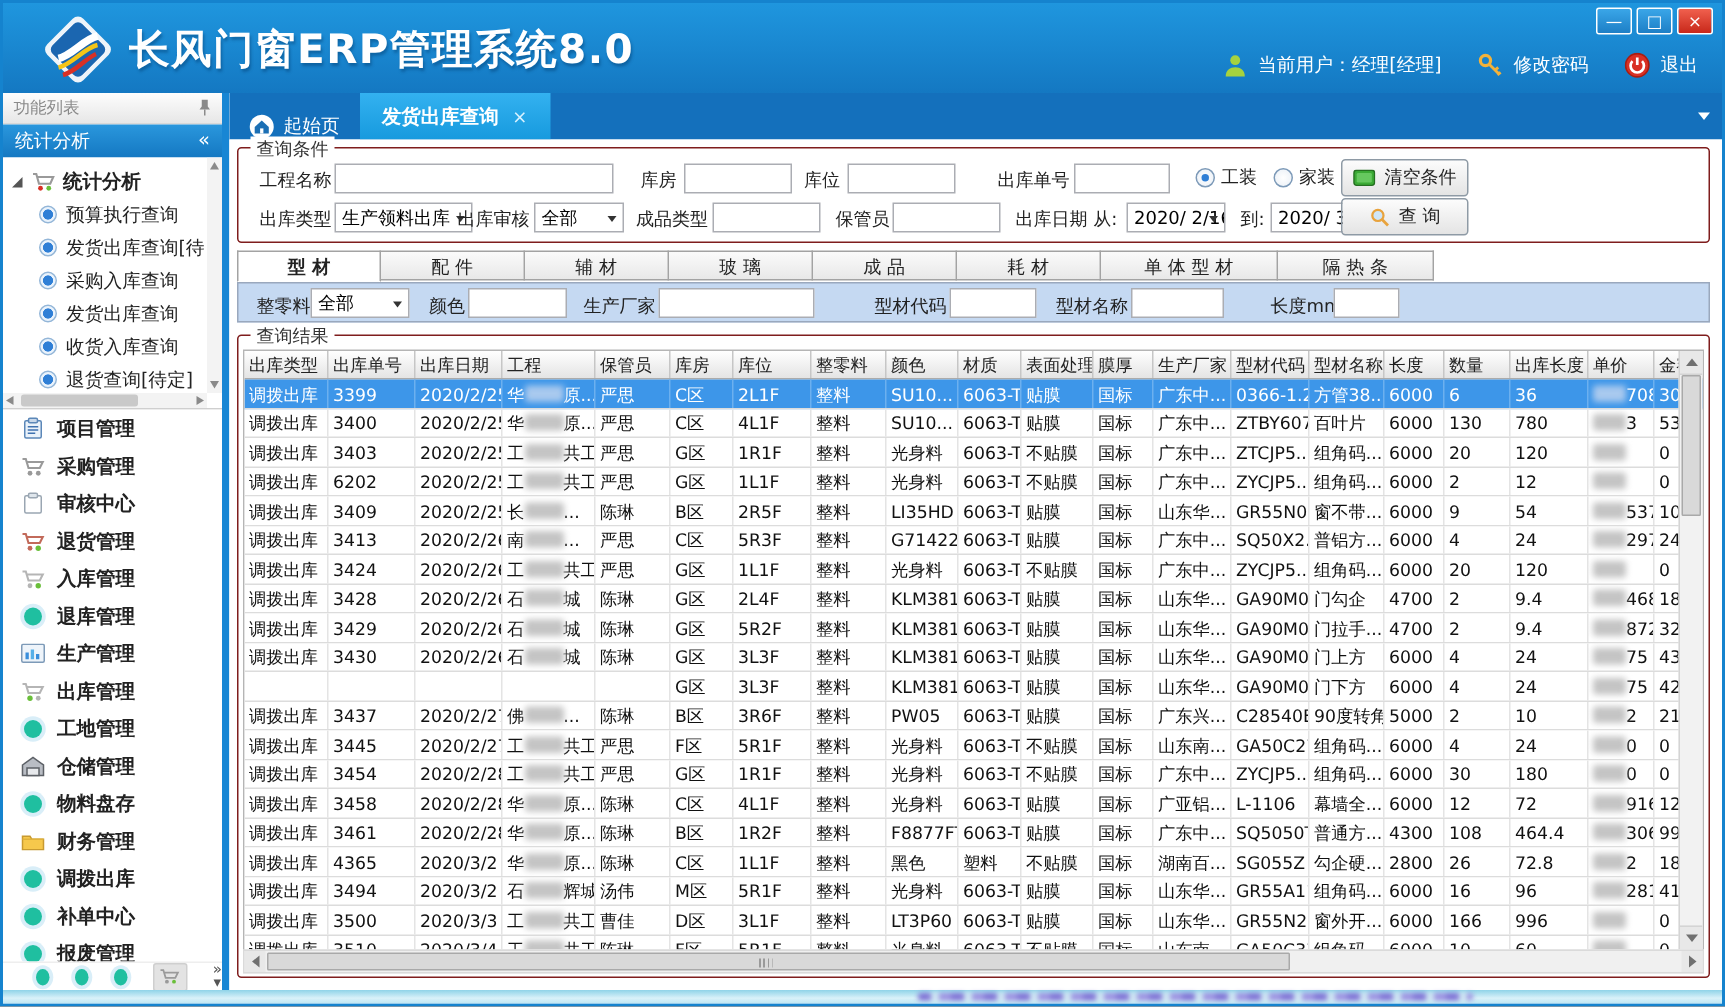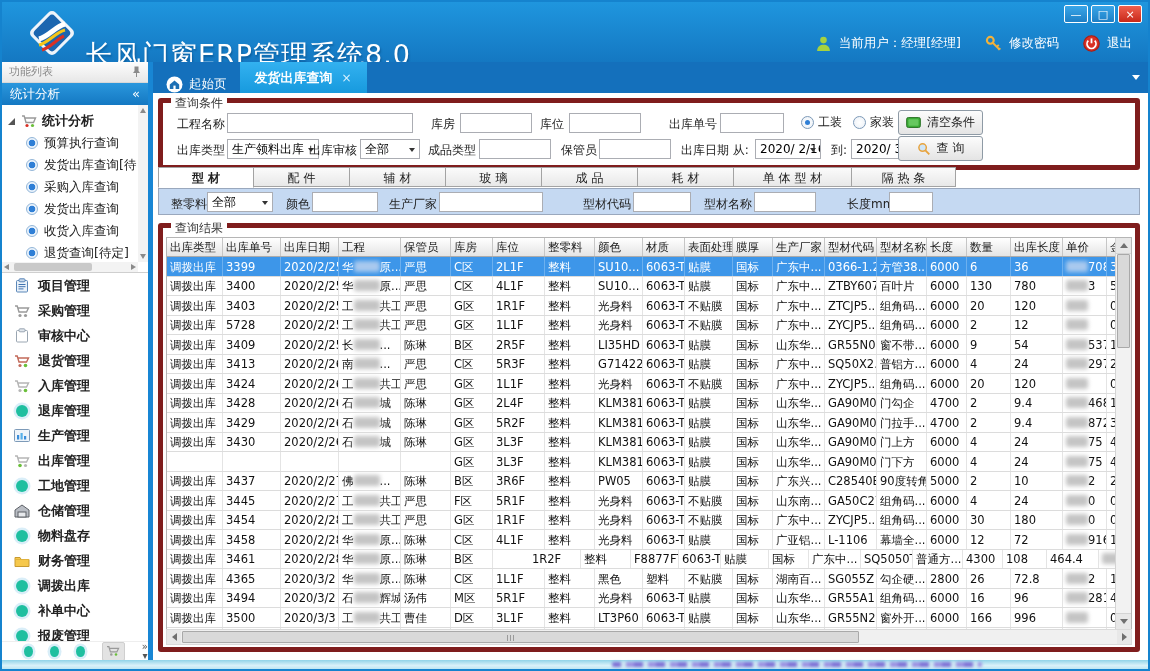--- a/index.html
+++ b/index.html
@@ -3,22 +3,22 @@
 <meta charset="utf-8">
 <style>
   html,body{margin:0;padding:0;background:#555;}
   .win{position:relative;width:1150px;height:671px;background:#fff;
        font-family:"DejaVu Sans",sans-serif;overflow:hidden;box-sizing:border-box;
        border:2px solid #1583CE;}
   
   .titlebar{position:absolute;left:0;top:0;right:0;height:60px;
             background:linear-gradient(#1f96de,#1478c2);}
   .logo{position:absolute;left:24px;top:6px;width:52px;height:50px;}
-  .app-title{position:absolute;left:84px;top:13px;color:#fff;font-size:27px;font-weight:normal;
-             letter-spacing:1px;text-shadow:1px 2px 2px rgba(0,60,110,.45);white-space:nowrap;margin-top:22px;}
+  .app-title{position:absolute;left:84px;top:13px;color:#fff;font-size:27px;font-weight:bold;
+             letter-spacing:1px;text-shadow:1px 2px 2px rgba(0,60,110,.45);white-space:nowrap;}
   .win-controls{position:absolute;top:3px;right:6px;display:flex;gap:3px;}
   .wc{width:22px;height:16px;display:flex;align-items:center;justify-content:center;
       color:#fff;font-size:11px;line-height:1;border:1px solid #fff;border-radius:2px;
       background:linear-gradient(#3aa6e8,#1d7fc6);cursor:default;}
   .wc.close{background:linear-gradient(#f0604e,#c8281a);}
   .user-bar{position:absolute;right:16px;top:33px;display:flex;align-items:center;gap:7px;
             color:#fff;font-size:12.5px;white-space:nowrap;}
   .user-bar .gap{width:10px;}
   
   .sidebar{position:absolute;left:0;top:60px;width:146px;bottom:9px;background:#fff;overflow:hidden;}
@@ -61,21 +61,21 @@
   .main{position:absolute;left:151px;top:60px;right:0;bottom:9px;background:#fff;}
   .tabbar{position:absolute;left:0;top:0;right:0;height:31px;background:#1470bc;display:flex;align-items:stretch;}
   .tab-home{display:flex;align-items:flex-end;gap:6px;color:#fff;font-size:12.5px;padding:0 13px;}
   .tab-active{display:flex;align-items:center;gap:9px;color:#fff;font-weight:bold;font-size:13px;
               padding:0 15px;background:linear-gradient(#33b1f0,#179ade);}
   .tab-close{font-size:12px;color:#d8f2ff;font-weight:normal;}
   .tab-chevron{position:absolute;right:8px;top:13px;width:0;height:0;border-left:4px solid transparent;
                border-right:4px solid transparent;border-top:5px solid #fff;}
   .content{position:absolute;left:0;top:31px;right:0;bottom:0;background:#fff;}
   
-  .gbox{position:absolute;border:5px solid #7f1d1d;border-radius:3px;}
+  .gbox{position:absolute;border:1px solid #7f1d1d;border-radius:3px;}
   .gbox .legend{position:absolute;left:8px;top:-8px;background:#fff;padding:0 4px;font-size:12px;color:#333;}
   .qbox{left:5px;top:5px;right:8px;height:62px;}
   .flabel{position:absolute;font-size:12px;color:#222;white-space:nowrap;}
   .tinput{position:absolute;height:20px;border:1px solid #abadb3;background:#fff;font-size:12px;
           box-sizing:border-box;padding:0 3px;font-family:"DejaVu Sans",sans-serif;}
   .combo{position:absolute;height:20px;border:1px solid #abadb3;background:#fff;font-size:12px;
          line-height:18px;box-sizing:border-box;padding:0 15px 0 4px;white-space:nowrap;overflow:hidden;}
   .combo::after{content:"";position:absolute;right:4px;top:8px;border:3.5px solid transparent;border-top:4.5px solid #333;}
   .radio-wrap{position:absolute;display:flex;align-items:center;gap:4px;font-size:12px;color:#222;}
   .radio{width:13px;height:13px;border-radius:50%;border:1px solid #7d9ab8;background:radial-gradient(#fff,#e9eff6);
@@ -569,21 +569,21 @@
                 <div class="gc" style="width: 52px;">ZTCJP5...</div>
                 <div class="gc" style="width: 50px;">组角码...</div>
                 <div class="gc" style="width: 40px;">6000</div>
                 <div class="gc" style="width: 44px;">20</div>
                 <div class="gc" style="width: 52px;">120</div>
                 <div class="gc" style="width: 44px;"><span class="blurb price"></span><span></span></div>
                 <div class="gc" style="width: 26px;">0</div>
               </div>
               <div class="gr">
                 <div class="gc" style="width: 56px;">调拨出库</div>
-                <div class="gc" style="width: 58px;">5728</div>
+                <div class="gc" style="width: 58px;">6202</div>
                 <div class="gc" style="width: 58px;">2020/2/25</div>
                 <div class="gc" style="width: 62px;"><span class="pj-pre">工</span><span class="blurb"></span><span class="pj-suf">共工程</span></div>
                 <div class="gc" style="width: 50px;">严思</div>
                 <div class="gc" style="width: 42px;">G区</div>
                 <div class="gc" style="width: 52px;">1L1F</div>
                 <div class="gc" style="width: 50px;">整料</div>
                 <div class="gc" style="width: 48px;">光身料</div>
                 <div class="gc" style="width: 42px;">6063-T5</div>
                 <div class="gc" style="width: 48px;">不贴膜</div>
                 <div class="gc" style="width: 40px;">国标</div>
@@ -838,21 +838,21 @@
                 <div class="gc" style="width: 44px;"><span class="blurb price"></span><span>916</span></div>
                 <div class="gc" style="width: 26px;">123</div>
               </div>
               <div class="gr">
                 <div class="gc" style="width: 56px;">调拨出库</div>
                 <div class="gc" style="width: 58px;">3461</div>
                 <div class="gc" style="width: 58px;">2020/2/28</div>
                 <div class="gc" style="width: 62px;"><span class="pj-pre">华</span><span class="blurb"></span><span class="pj-suf">原...</span></div>
                 <div class="gc" style="width: 50px;">陈琳</div>
                 <div class="gc" style="width: 42px;">B区</div>
-                <div class="gc" style="width: 52px; margin-left: 36px;">1R2F</div>
+                <div class="gc" style="width: 52px;">1R2F</div>
                 <div class="gc" style="width: 50px;">整料</div>
                 <div class="gc" style="width: 48px;">F8877FT</div>
                 <div class="gc" style="width: 42px;">6063-T5</div>
                 <div class="gc" style="width: 48px;">贴膜</div>
                 <div class="gc" style="width: 40px;">国标</div>
                 <div class="gc" style="width: 52px;">广东中...</div>
                 <div class="gc" style="width: 52px;">SQ5050T20</div>
                 <div class="gc" style="width: 50px;">普通方...</div>
                 <div class="gc" style="width: 40px;">4300</div>
                 <div class="gc" style="width: 44px;">108</div>

